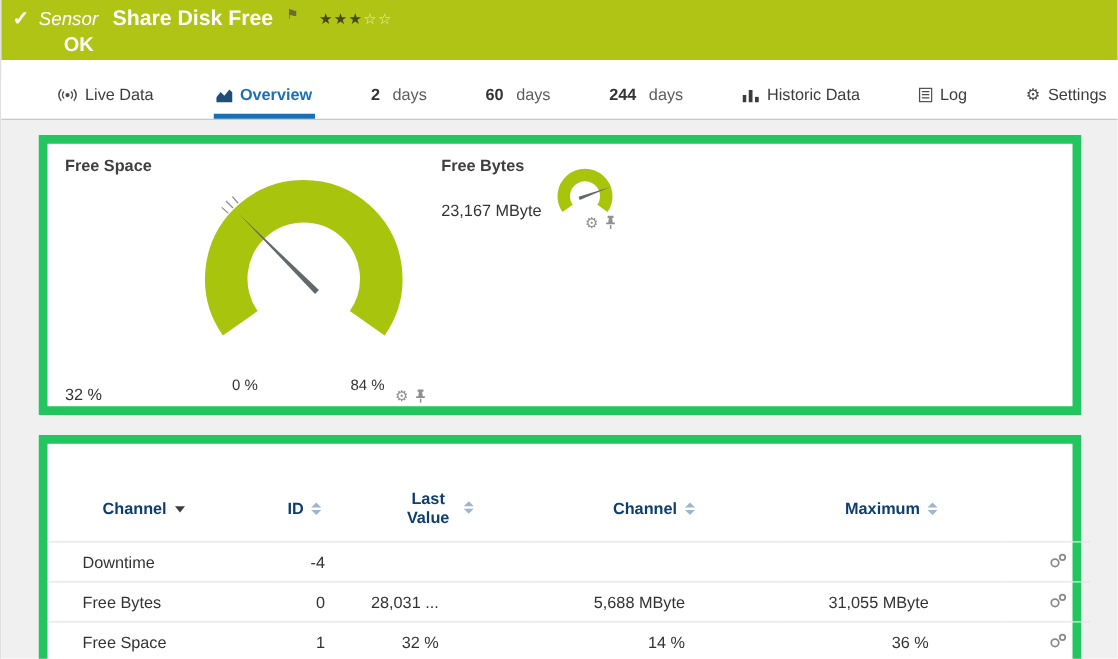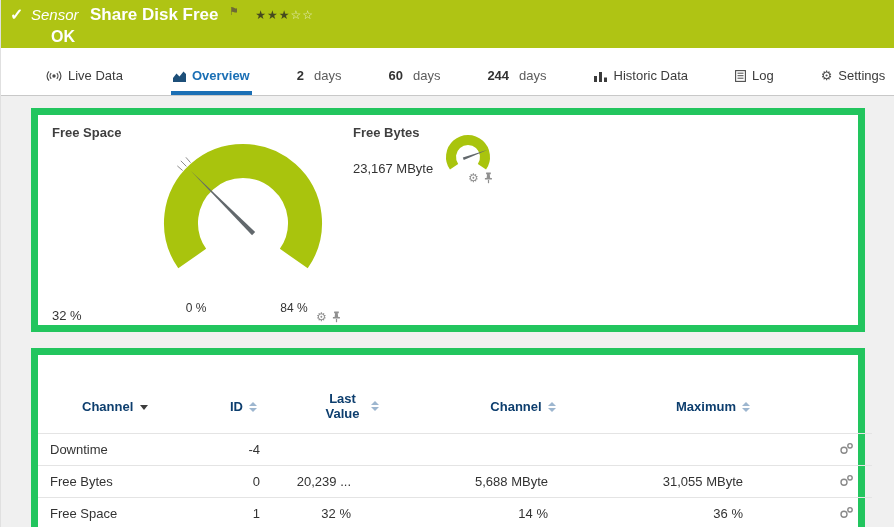--- a/index.html
+++ b/index.html
@@ -60,21 +60,21 @@
   .panel-table { padding-top:28px; }
   table { width:100%; border-collapse:collapse; table-layout:fixed; }
   th { font-size:13px; color:#0d3e6e; font-weight:bold; text-align:center;
        padding:8px 0 12px 0; vertical-align:middle; }
   th.c-channel { text-align:left; padding-left:44px; }
   th.c-id { text-align:right; padding-right:6px; }
   .wrap-label { display:inline-block; width:44px; text-align:center; vertical-align:middle;margin-left:13px; }
   td { font-size:13px; color:#333; height:32px; }
   tbody tr { border-top:1px solid #e4e4e4; }
   tbody tr:last-child { border-bottom:1px solid #e4e4e4; }
-  td.c-channel { padding-left:12px; text-align:left; }
+  td.c-channel { padding-left:28px; text-align:left; }
   td.c-id { text-align:right; padding-right:3px; }
   td.c-last { text-align:right; padding-right:72px; }
   td.c-min { text-align:right; padding-right:75px; }
   td.c-max { text-align:right; padding-right:60px; }
   td.c-tools { text-align:right; padding-right:18px; }
   .sort { display:inline-block; vertical-align:middle; margin-left:6px; cursor:pointer; }
   .sort i { display:block; width:0; height:0; border-left:4px solid transparent; border-right:4px solid transparent; }
   .sort .up { border-bottom:4px solid #9db6cf; margin-bottom:2px; }
   .sort .down { border-top:4px solid #9db6cf; }
   .caret { display:inline-block; margin-left:7px; width:0; height:0; vertical-align:middle;
@@ -214,21 +214,21 @@
             <td class="c-min"></td>
             <td class="c-max"></td>
             <td class="c-tools"><svg width="15" height="13" viewBox="0 0 15 13">
                   <circle cx="5" cy="8.2" r="3" fill="none" stroke="#898989" stroke-width="1.4"></circle>
                   <circle cx="11" cy="3.8" r="2.2" fill="none" stroke="#898989" stroke-width="1.4"></circle>
                 </svg></td>
           </tr>
           <tr>
             <td class="c-channel">Free Bytes</td>
             <td class="c-id">0</td>
-            <td class="c-last">20,239 ...</td>
+            <td class="c-last">28,031 ...</td>
             <td class="c-min">5,688 MByte</td>
             <td class="c-max">31,055 MByte</td>
             <td class="c-tools"><svg width="15" height="13" viewBox="0 0 15 13">
                   <circle cx="5" cy="8.2" r="3" fill="none" stroke="#898989" stroke-width="1.4"></circle>
                   <circle cx="11" cy="3.8" r="2.2" fill="none" stroke="#898989" stroke-width="1.4"></circle>
                 </svg></td>
           </tr>
           <tr>
             <td class="c-channel">Free Space</td>
             <td class="c-id">1</td>

